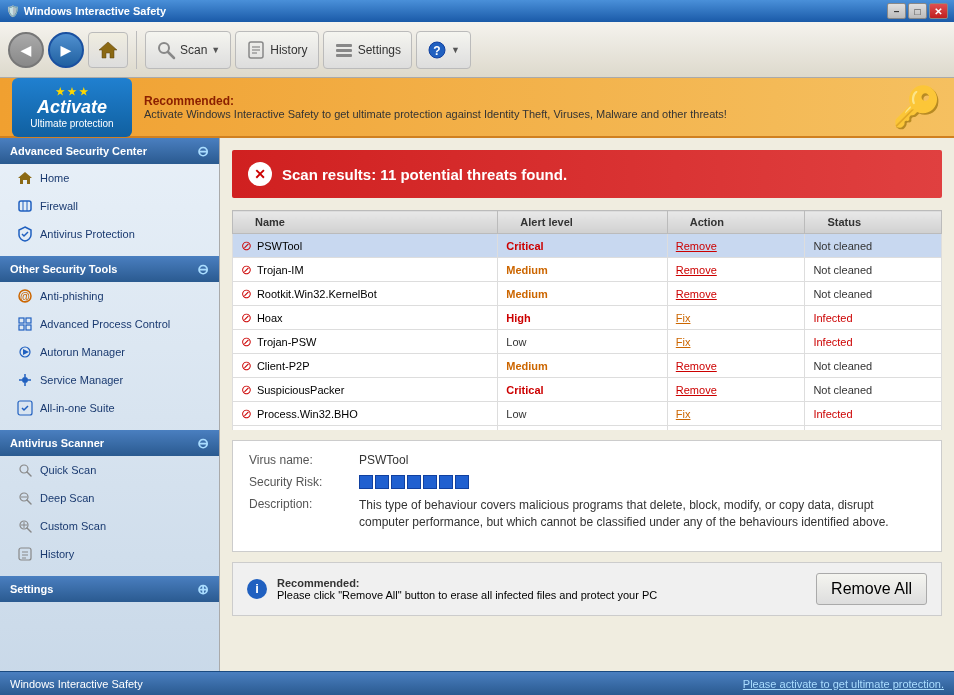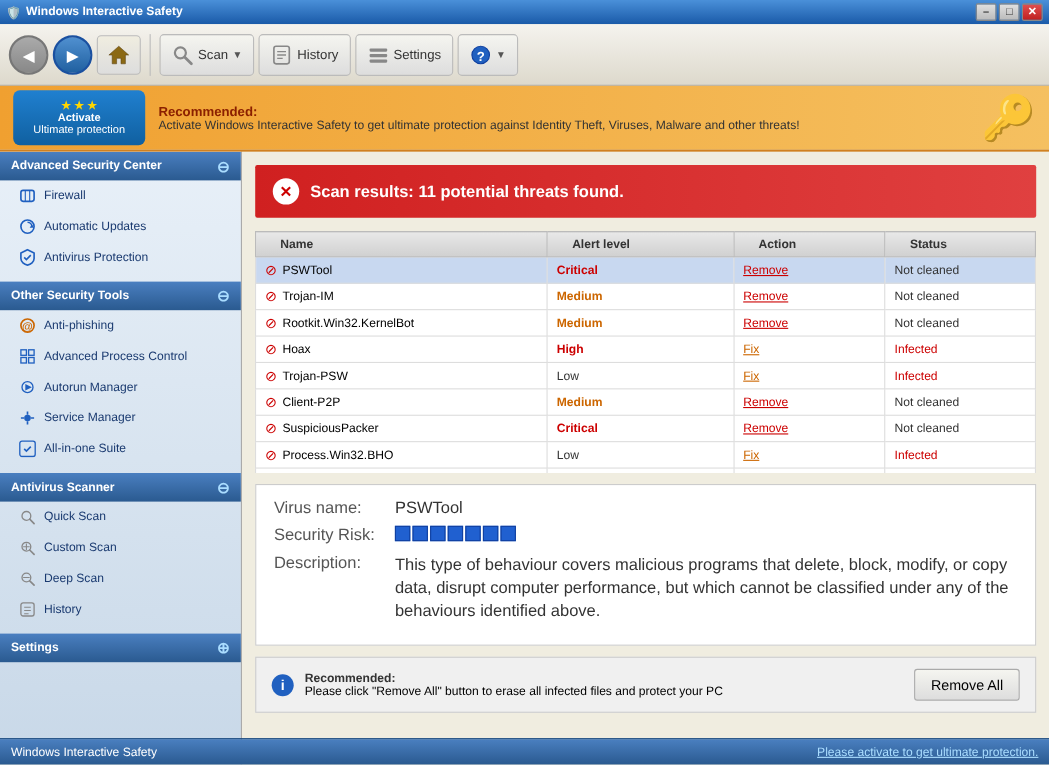--- a/index.html
+++ b/index.html
@@ -131,39 +131,39 @@
     .level-critical { color: #cc0000; font-weight: bold; }
     .level-medium { color: #cc6600; font-weight: bold; }
     .level-high { color: #cc0000; font-weight: bold; }
     .level-low { color: #333; }
     .action-link { color: #0000cc; text-decoration: underline; cursor: pointer; }
     .status-infected { color: #cc0000; }
     .status-notcleaned { color: #333; }
 
     
     .detail-panel { background: white; border: 1px solid #ccc; padding: 12px 16px; margin-top: 10px; }
-    .detail-row { display: flex; margin-bottom: 8px; font-size: 15px; }
+    .detail-row { display: flex; margin-bottom: 8px; font-size: 12px; }
     .detail-label { width: 110px; color: #555; flex-shrink: 0; }
     .detail-value { color: #333; }
     .security-risk-bar { display: flex; gap: 2px; }
     .risk-block { width: 14px; height: 14px; background: #2060d0; border: 1px solid #1040a0; }
 
     
     .rec-bar {
       background: #f0f0f0; border: 1px solid #ccc;
       padding: 10px 14px;
       display: flex; align-items: center; gap: 10px;
       margin-top: 10px;
     }
     .rec-text { flex: 1; font-size: 11px; }
     .rec-text strong { color: #333; }
     .remove-all-btn {
       background: linear-gradient(to bottom, #f5f5f0, #ddd);
       border: 1px solid #aaa; padding: 6px 14px;
-      font-size: 13px; cursor: pointer; border-radius: 3px;
+      font-size: 16px; cursor: pointer; border-radius: 3px;
       white-space: nowrap;
     }
 
     
     .status-bar {
       position: fixed; bottom: 0; left: 0; right: 0;
       height: 24px;
       background: linear-gradient(to bottom, #4a7fc0, #2a5a90);
       display: flex; align-items: center; padding: 0 10px;
       border-top: 1px solid #1a4a80;
@@ -227,57 +227,55 @@
       <circle cx="10" cy="10" r="8" fill="#2060c0" stroke="#1040a0" stroke-width="1"></circle>
       <text x="10" y="15" text-anchor="middle" font-size="12" fill="white" font-weight="bold">?</text>
     </svg>
     <span class="dropdown-arrow">▼</span>
   </div>
 </div>
 
 <div class="activation-banner">
   <div class="activate-btn">
     <span class="star">★ ★ ★</span>
-    <span style="font-size:10px;">Activate</span>
+    <span style="font-size:18px;font-style:italic;">Activate</span>
     <span style="font-size:10px; font-weight:normal;">Ultimate protection</span>
   </div>
   <div class="banner-text">
     <strong>Recommended:</strong><br>
     <span>Activate Windows Interactive Safety to get ultimate protection against Identity Theft, Viruses, Malware and other threats!</span>
   </div>
   <div class="banner-key">🔑</div>
 </div>
 
 <div class="main-layout">
 
   <div class="sidebar">
 
     <div class="sidebar-section-header">
       <span>Advanced Security Center</span>
       <span class="collapse-btn">⊖</span>
     </div>
     <div class="sidebar-item">
       <span class="sidebar-item-icon">
         <svg width="16" height="16" viewBox="0 0 16 16">
+            <polygon points="8,2 1,8 3,8 3,14 6,14 6,10 10,10 10,14 13,14 13,8 15,8" fill="#8B6914"></polygon>
+          </svg>
+      </span>
+      <span>Home</span>
+    </div>
+    <div class="sidebar-item">
+      <span class="sidebar-item-icon">
+        <svg width="16" height="16" viewBox="0 0 16 16">
             <rect x="2" y="3" width="12" height="10" rx="2" fill="none" stroke="#2060c0" stroke-width="1.5"></rect>
             <line x1="6" y1="3" x2="6" y2="13" stroke="#2060c0" stroke-width="1"></line>
             <line x1="10" y1="3" x2="10" y2="13" stroke="#2060c0" stroke-width="1"></line>
           </svg>
       </span>
       <span>Firewall</span>
-    </div>
-    <div class="sidebar-item">
-      <span class="sidebar-item-icon">
-        <svg width="16" height="16" viewBox="0 0 16 16">
-            <circle cx="8" cy="8" r="6" fill="none" stroke="#2060c0" stroke-width="1.5"></circle>
-            <path d="M8 4 A4 4 0 0 1 12 8" fill="none" stroke="#2060c0" stroke-width="1.5"></path>
-            <polygon points="12,6 14,9 10,9" fill="#2060c0"></polygon>
-          </svg>
-      </span>
-      <span>Automatic Updates</span>
     </div>
     <div class="sidebar-item">
       <span class="sidebar-item-icon">
         <svg width="16" height="16" viewBox="0 0 16 16">
             <path d="M8,1 L14,4 L14,9 C14,12 11,14.5 8,15 C5,14.5 2,12 2,9 L2,4 Z" fill="none" stroke="#2060c0" stroke-width="1.5"></path>
             <path d="M5,8 L7,10 L11,6" fill="none" stroke="#2060c0" stroke-width="1.5"></path>
           </svg>
       </span>
       <span>Antivirus Protection</span>
     </div>
@@ -350,34 +348,34 @@
           </svg>
       </span>
       <span>Quick Scan</span>
     </div>
     <div class="sidebar-item">
       <span class="sidebar-item-icon">
         <svg width="16" height="16" viewBox="0 0 16 16">
             <circle cx="7" cy="7" r="4" fill="none" stroke="#888" stroke-width="1.2"></circle>
             <line x1="10" y1="10" x2="14" y2="14" stroke="#888" stroke-width="1.5" stroke-linecap="round"></line>
             <line x1="4" y1="7" x2="10" y2="7" stroke="#888" stroke-width="1"></line>
-            <line x1="7" y1="4" x2="7" y2="10" stroke="#888" stroke-width="1"></line>
-          </svg>
-      </span>
-      <span>Custom Scan</span>
+          </svg>
+      </span>
+      <span>Deep Scan</span>
     </div>
     <div class="sidebar-item">
       <span class="sidebar-item-icon">
         <svg width="16" height="16" viewBox="0 0 16 16">
             <circle cx="7" cy="7" r="4" fill="none" stroke="#888" stroke-width="1.2"></circle>
             <line x1="10" y1="10" x2="14" y2="14" stroke="#888" stroke-width="1.5" stroke-linecap="round"></line>
             <line x1="4" y1="7" x2="10" y2="7" stroke="#888" stroke-width="1"></line>
-          </svg>
-      </span>
-      <span>Deep Scan</span>
+            <line x1="7" y1="4" x2="7" y2="10" stroke="#888" stroke-width="1"></line>
+          </svg>
+      </span>
+      <span>Custom Scan</span>
     </div>
     <div class="sidebar-item">
       <span class="sidebar-item-icon">
         <svg width="16" height="16" viewBox="0 0 16 16">
             <rect x="2" y="2" width="12" height="12" rx="2" fill="none" stroke="#888" stroke-width="1.2"></rect>
             <line x1="5" y1="6" x2="11" y2="6" stroke="#888" stroke-width="1"></line>
             <line x1="5" y1="9" x2="11" y2="9" stroke="#888" stroke-width="1"></line>
             <line x1="5" y1="12" x2="9" y2="12" stroke="#888" stroke-width="1"></line>
           </svg>
       </span>

